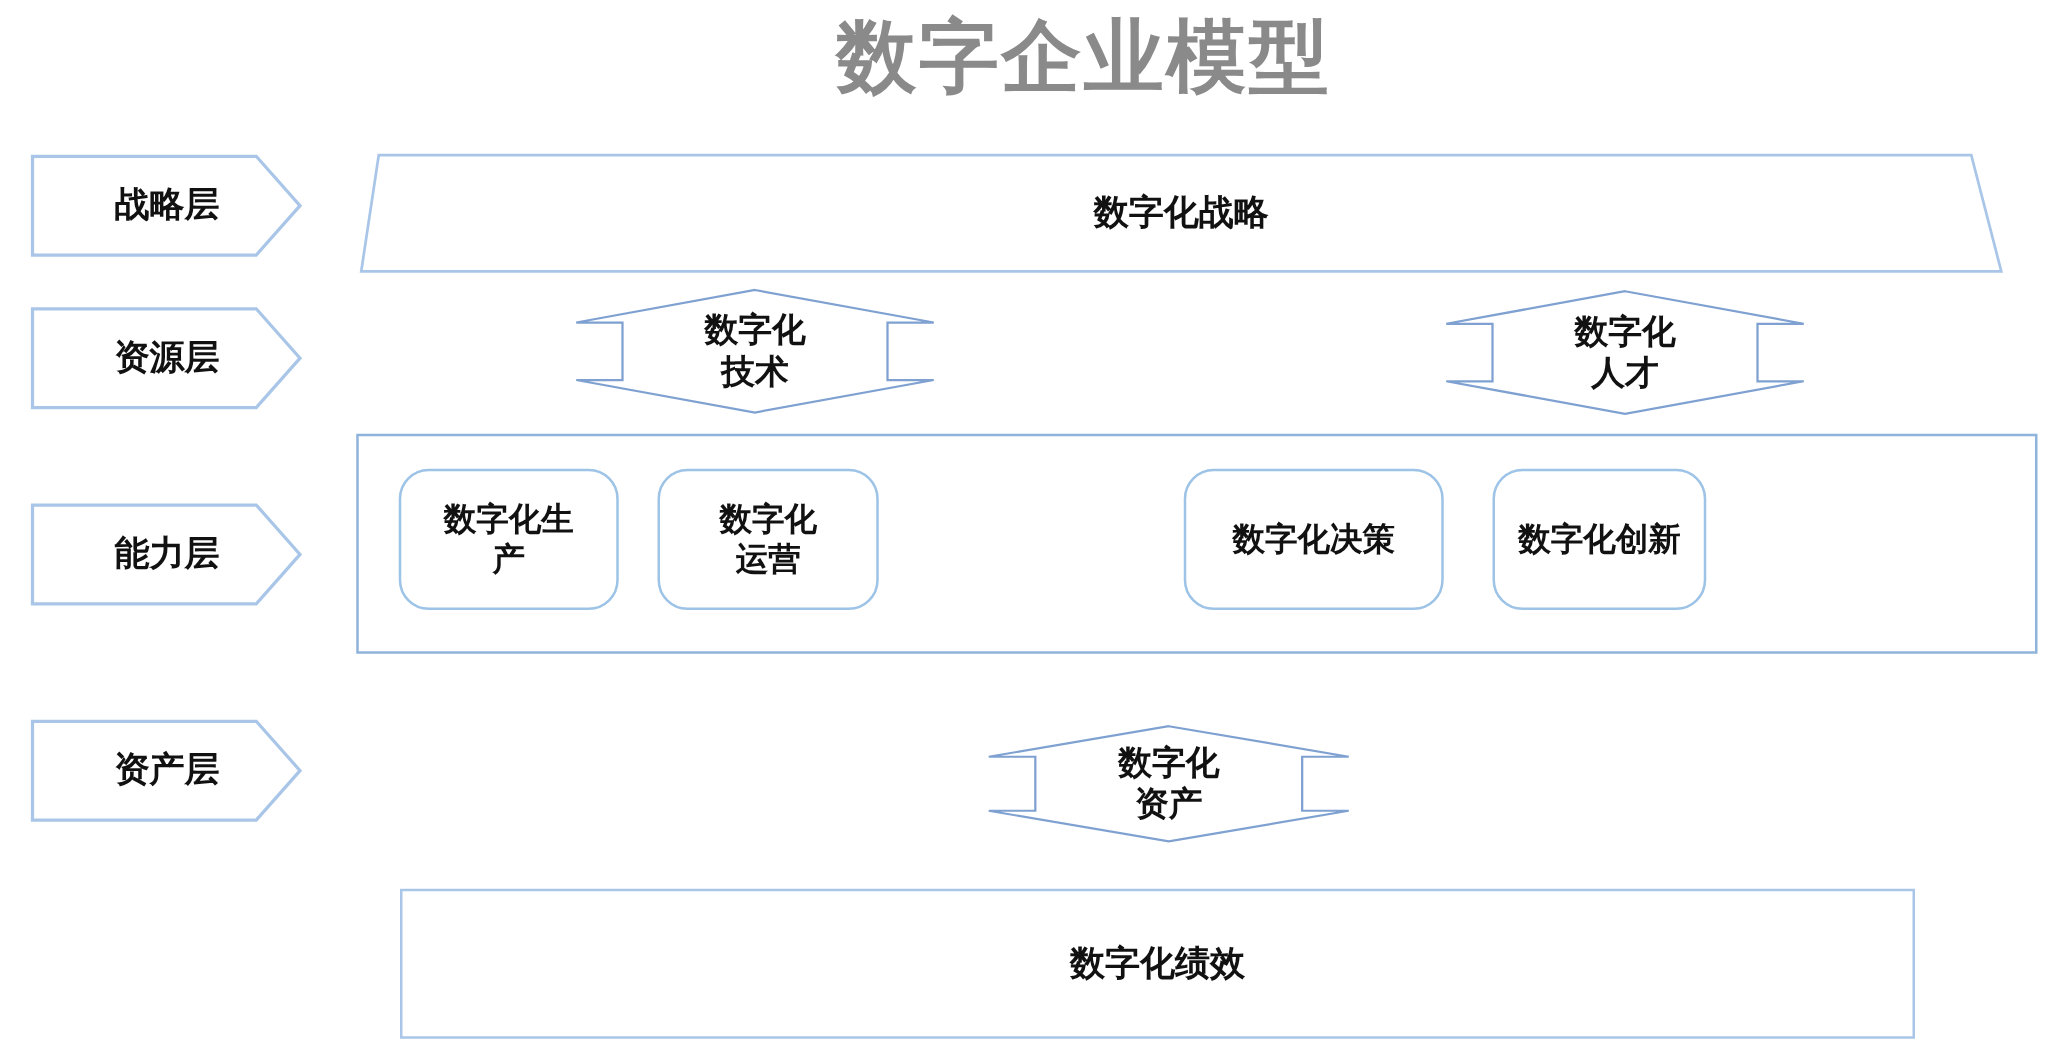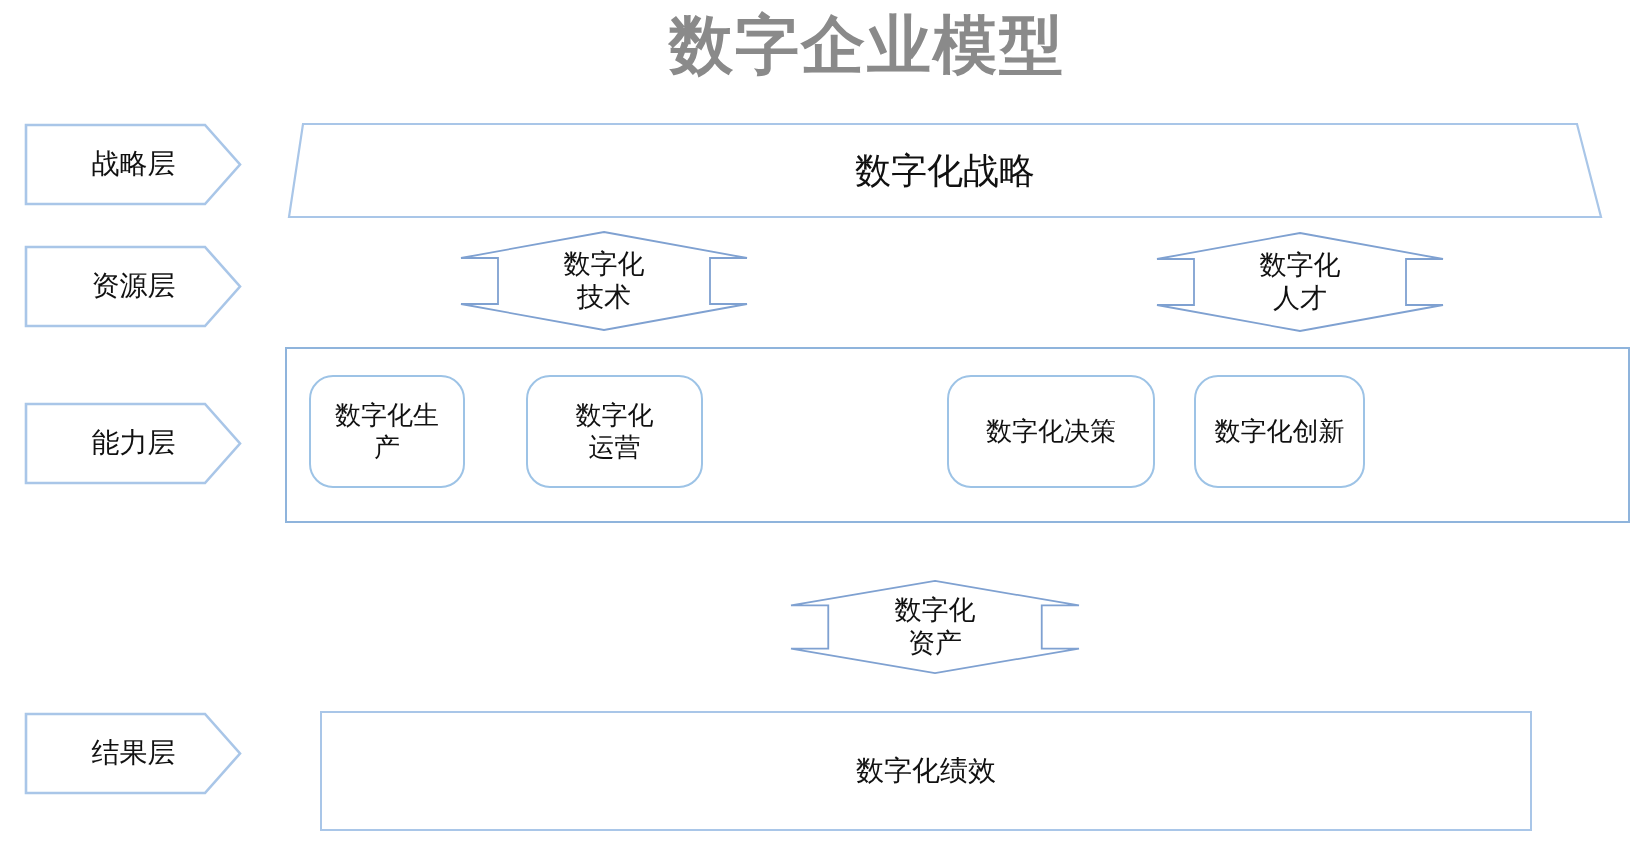--- a/index.html
+++ b/index.html
@@ -4,36 +4,36 @@
 <style>
   html,body{margin:0;padding:0;background:#ffffff;}
   #canvas{
     position:relative;width:1643px;height:850px;background:#ffffff;overflow:hidden;
     font-family:"Liberation Sans","DejaVu Sans",sans-serif;color:#111111;
   }
   .shape{position:absolute;}
   .shape svg{position:absolute;left:0;top:0;width:100%;height:100%;overflow:visible;}
   .stext{
     position:absolute;inset:0;display:flex;align-items:center;justify-content:center;
-    font-weight:normal;text-align:center;white-space:pre-line;line-height:1.22;
+    font-weight:bold;text-align:center;white-space:pre-line;line-height:1.22;
   }
   
   #title{
     position:absolute;left:867px;top:2px;transform:translateX(-50%);
     font-size:64px;font-weight:bold;color:var(--title_gray,#8a8a8a);
     letter-spacing:2px;white-space:nowrap;
   }
   
   .pentagon{width:217px;height:81px;left:25px;}
   .pentagon polygon{fill:#ffffff;stroke:var(--border_light,#a9c6e8);stroke-width:2.6;stroke-linejoin:miter;}
   .pentagon .stext{font-size:28px;}
   
   #strategy-band{left:288px;top:123px;width:1314px;height:95px;}
   #strategy-band polygon{fill:#ffffff;stroke:var(--border_light,#a9c6e8);stroke-width:2.2;}
-  #strategy-band .stext{font-size:36px;}
+  #strategy-band .stext{font-size:28px;}
   
   .ndiamond polygon{fill:#ffffff;stroke:var(--border_mid,#7fa1d1);stroke-width:1.8;stroke-linejoin:miter;}
   .ndiamond .stext{font-size:27px;}
   #res-tech{left:460px;top:231px;width:288px;height:100px;}
   #res-talent{left:1156px;top:232px;width:288px;height:100px;}
   #asset-shape{left:790px;top:580px;width:290px;height:94px;}
   
   #capability-container{
     position:absolute;left:285px;top:347px;width:1345px;height:176px;
     border:2px solid var(--border_rect,#8fb4dc);background:#ffffff;box-sizing:border-box;
@@ -68,25 +68,25 @@
         <polygon points="1,1 180,1 215,40.5 180,80 1,80"></polygon>
       </svg>
     <span class="stext">能力层</span>
   </div>
   <div class="shape pentagon" style="top:246px">
     <svg viewBox="0 0 217 81" preserveAspectRatio="none">
         <polygon points="1,1 180,1 215,40.5 180,80 1,80"></polygon>
       </svg>
     <span class="stext">资源层</span>
   </div>
-  <div class="shape pentagon" style="top:713px">
+  <div class="shape pentagon" style="top:576px">
     <svg viewBox="0 0 217 81" preserveAspectRatio="none">
         <polygon points="1,1 180,1 215,40.5 180,80 1,80"></polygon>
       </svg>
-    <span class="stext">结果层</span>
+    <span class="stext">资产层</span>
   </div>
 
   <div class="shape" id="strategy-band">
     <svg viewBox="0 0 1314 95" preserveAspectRatio="none">
         <polygon points="15,1 1289,1 1313,94 1,94"></polygon>
       </svg>
     <span class="stext">数字化战略</span>
   </div>
 
   <div class="shape ndiamond" id="res-tech">
@@ -98,21 +98,21 @@
   </div>
   <div class="shape ndiamond" id="res-talent">
     <svg viewBox="0 0 288 100" preserveAspectRatio="none">
         <polygon points="144,1 287,27 250,27 250,73 287,73 144,99 1,73 38,73 38,27 1,27"></polygon>
       </svg>
     <span class="stext">数字化
 人才</span>
   </div>
 
   <div id="capability-container">
-    <div class="cap-box" style="left:22px;width:156px">
+    <div class="cap-box" style="left:32px;width:176px">
       <span class="stext">数字化生
 产</span>
     </div>
     <div class="cap-box" style="left:239px;width:177px">
       <span class="stext">数字化
 运营</span>
     </div>
     <div class="cap-box" style="left:660px;width:208px">
       <span class="stext">数字化决策</span>
     </div>

